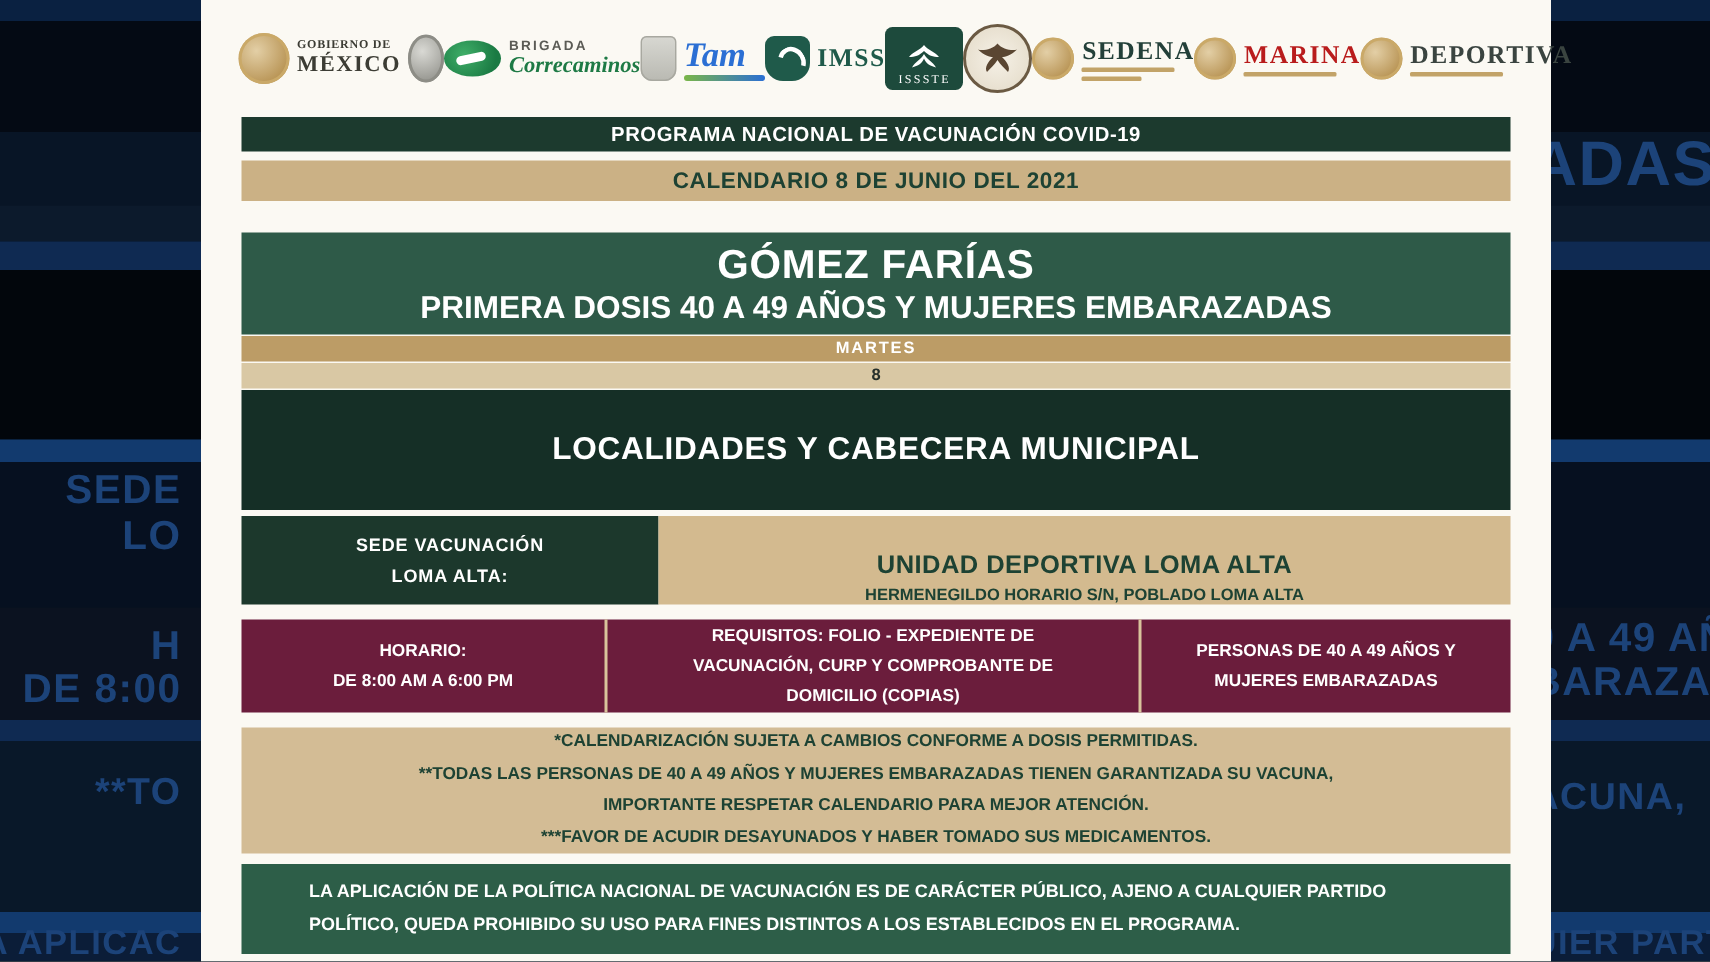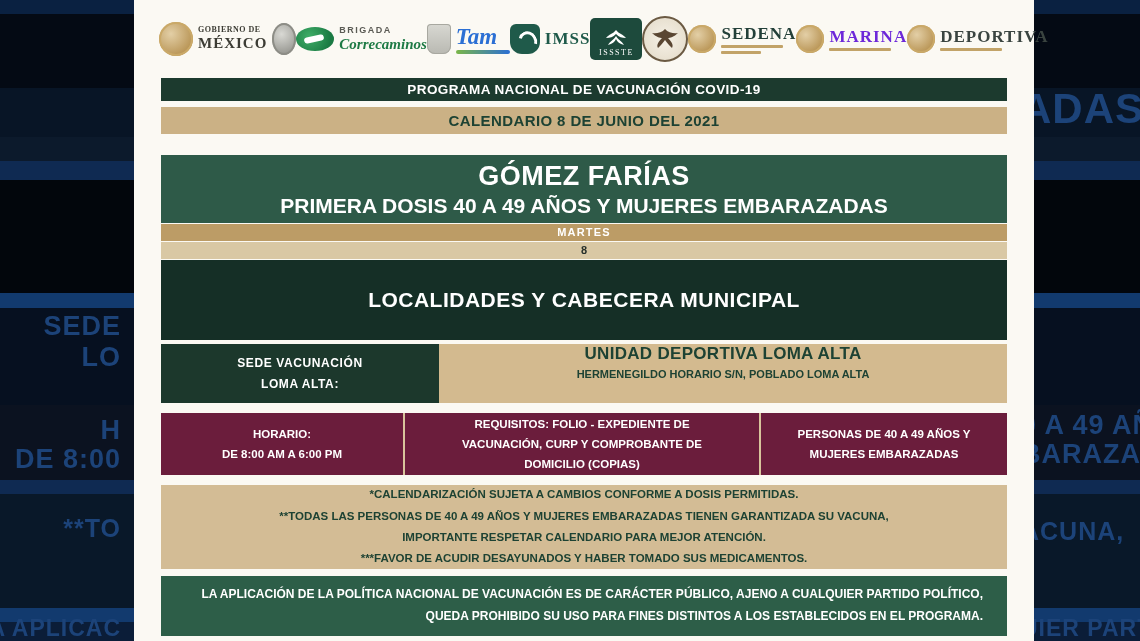--- a/index.html
+++ b/index.html
@@ -55,30 +55,30 @@
   .banner.program{margin-top:8px;height:23px;line-height:23px;background:var(--banner-green);color:#fff;font-size:13.5px;letter-spacing:.4px;}
   .banner.calendar{margin-top:6px;height:27px;line-height:27px;background:var(--banner-tan);color:var(--ink-green);font-weight:800;font-size:15px;letter-spacing:.4px;}
   .headline{margin:21px 27px 0;height:68px;background:var(--headline-green);color:#fff;text-align:center;display:flex;flex-direction:column;justify-content:center;}
   .muni{font-size:27px;font-weight:800;letter-spacing:.5px;}
   .dose{font-size:21px;font-weight:800;margin-top:2px;}
   .day-name{margin:1px 27px 0;height:17px;line-height:17px;background:var(--day-tan);color:#fff;font-size:11px;font-weight:800;text-align:center;letter-spacing:1.2px;}
   .day-num{margin:1px 27px 0;height:17px;line-height:17px;background:var(--day-light-tan);color:#26302b;font-size:11px;font-weight:800;text-align:center;}
   .localities{margin:1px 27px 0;height:80px;background:var(--localities-green);color:#fff;display:flex;align-items:center;justify-content:center;font-size:21px;font-weight:800;letter-spacing:.5px;}
   .sede-row{margin:4px 27px 0;height:59px;display:flex;}
   .sede-label{width:278px;background:var(--venue-green);color:#fff;font-size:12px;font-weight:800;display:flex;flex-direction:column;justify-content:center;text-align:center;gap:7px;letter-spacing:.6px;}
-  .sede-info{flex:1;background:var(--venue-tan);color:var(--ink-green);text-align:center;display:flex;flex-direction:column;justify-content:flex-start;gap:4px;}
+  .sede-info{flex:1;background:var(--venue-tan);color:var(--ink-green);text-align:center;display:flex;flex-direction:column;justify-content:flex-end;gap:4px;}
   .venue-name{font-size:17px;font-weight:800;letter-spacing:.3px;}
   .venue-addr{font-size:11px;font-weight:800;}
   .detail-row{margin:10px 27px 0;height:62px;display:flex;background:var(--maroon);color:#fff;text-align:center;font-weight:700;}
   .cell{display:flex;flex-direction:column;justify-content:center;font-size:11.5px;line-height:1.75;}
   .c1{flex:0 0 242px;}
   .c2{flex:1;border-left:2px solid #d9c49c;border-right:2px solid #d9c49c;padding:0 50px;}
   .c3{flex:0 0 246px;padding:0 22px;}
   .notes{margin:10px 27px 0;height:84px;background:var(--notes-tan);color:var(--ink-green);font-size:11.5px;font-weight:800;text-align:center;display:flex;flex-direction:column;justify-content:center;line-height:1.85;}
-  .legal{margin:7px 27px 0;height:60px;background:var(--footer-green);color:#fff;font-size:12px;font-weight:700;text-align:right;display:flex;align-items:center;padding:0 24px;line-height:1.8;}
+  .legal{margin:7px 27px 0;height:60px;background:var(--footer-green);color:#fff;font-size:12px;font-weight:700;text-align:left;display:flex;align-items:center;padding:0 45px;line-height:1.8;}
 </style>
 </head>
 <body>
 
 <div class="stage">
 
   <div class="band" style="top:0;height:14px;background:#0a2141;"></div>
   <div class="band" style="top:14px;height:74px;background:#040a14;"></div>
   <div class="band" style="top:88px;height:49px;background:#081526;"></div>
   <div class="band" style="top:137px;height:24px;background:#0c1a2c;"></div>
@@ -153,21 +153,21 @@
         <span class="seal g28"></span>
         <span class="dep">
           <span class="dep-name">SEDENA</span>
           <span class="dep-sub"></span>
           <span class="dep-sub short"></span>
         </span>
       </div>
       <div class="logo">
         <span class="seal g28"></span>
         <span class="dep">
-          <span class="dep-name" style="color:#6d28d9;">MARINA</span>
+          <span class="dep-name" style="color:#b91c1c;">MARINA</span>
           <span class="dep-sub"></span>
         </span>
       </div>
       <div class="logo">
         <span class="seal g28"></span>
         <span class="dep">
           <span class="dep-name" style="color:#3a4440;">DEPORTIVA</span>
           <span class="dep-sub"></span>
         </span>
       </div>

